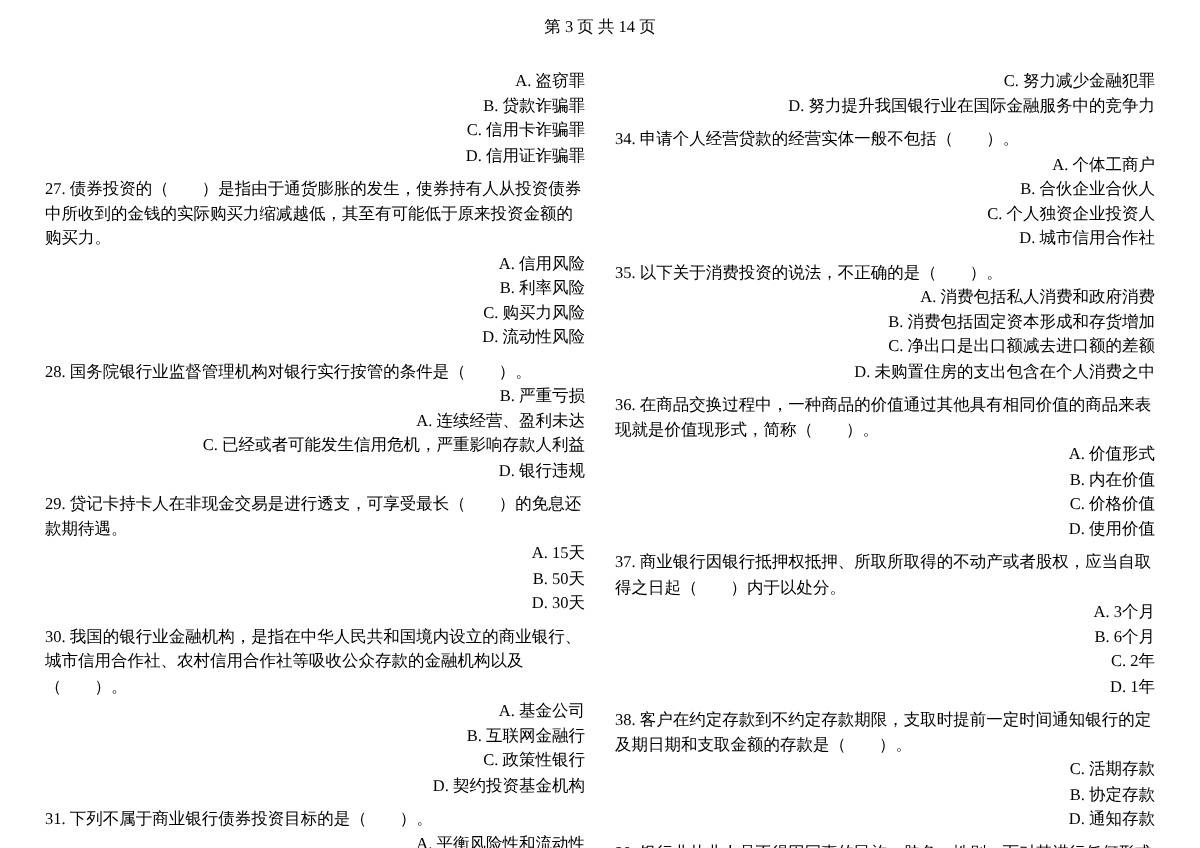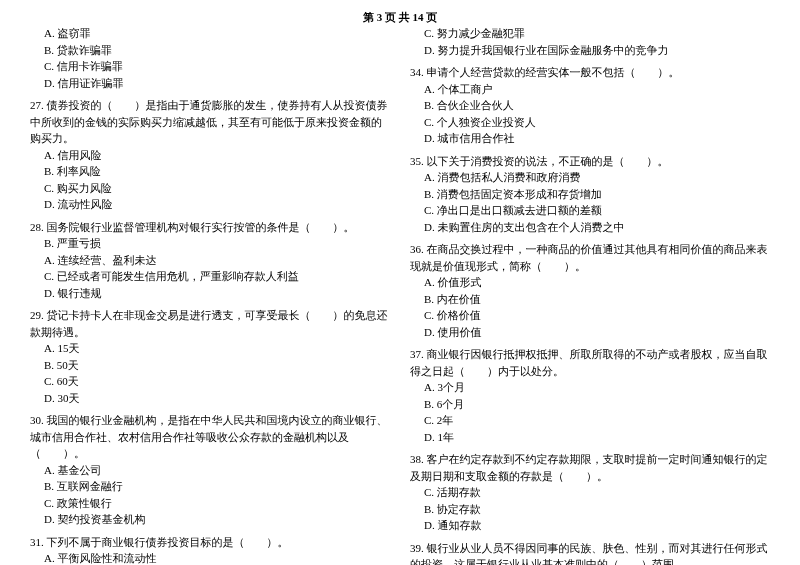--- a/index.html
+++ b/index.html
@@ -15,23 +15,22 @@
       width: 800px;
       min-height: 565px;
       padding: 10px 30px;
     }
     .page-container {
       width: 100%;
     }
     .page-footer {
       text-align: center;
       font-size: 11px;
-      margin-bottom: 0;
+      margin-bottom: 21px;
       color: #000;
-      font-weight: bold;
     }
     .questions-columns {
       display: flex;
       gap: 20px;
     }
     .column {
       flex: 1;
       display: flex;
       flex-direction: column;
       gap: 0px;
@@ -41,20 +40,21 @@
     }
     .question-text {
       font-size: 11px;
       line-height: 1.5;
       text-indent: 0;
     }
     .option {
       font-size: 11px;
       line-height: 1.5;
       padding-left: 14px;
+      text-align: right;
     }
   </style>
 </head>
 <body>
 
 <div class="page-container">
   <div class="page-footer">第 3 页 共 14 页</div>
 
   <div class="questions-columns">
 
@@ -80,21 +80,20 @@
         <div class="option">B. 严重亏损</div>
         <div class="option">A. 连续经营、盈利未达</div>
         <div class="option">C. 已经或者可能发生信用危机，严重影响存款人利益</div>
         <div class="option">D. 银行违规</div>
       </div>
 
       <div class="question-block">
         <div class="question-text">29. 贷记卡持卡人在非现金交易是进行透支，可享受最长（　　）的免息还款期待遇。</div>
         <div class="option">A. 15天</div>
         <div class="option">B. 50天</div>
-        <div class="option">C. 60天</div>
         <div class="option">D. 30天</div>
       </div>
 
       <div class="question-block">
         <div class="question-text">30. 我国的银行业金融机构，是指在中华人民共和国境内设立的商业银行、城市信用合作社、农村信用合作社等吸收公众存款的金融机构以及（　　）。</div>
         <div class="option">A. 基金公司</div>
         <div class="option">B. 互联网金融行</div>
         <div class="option">C. 政策性银行</div>
         <div class="option">D. 契约投资基金机构</div>
       </div>

